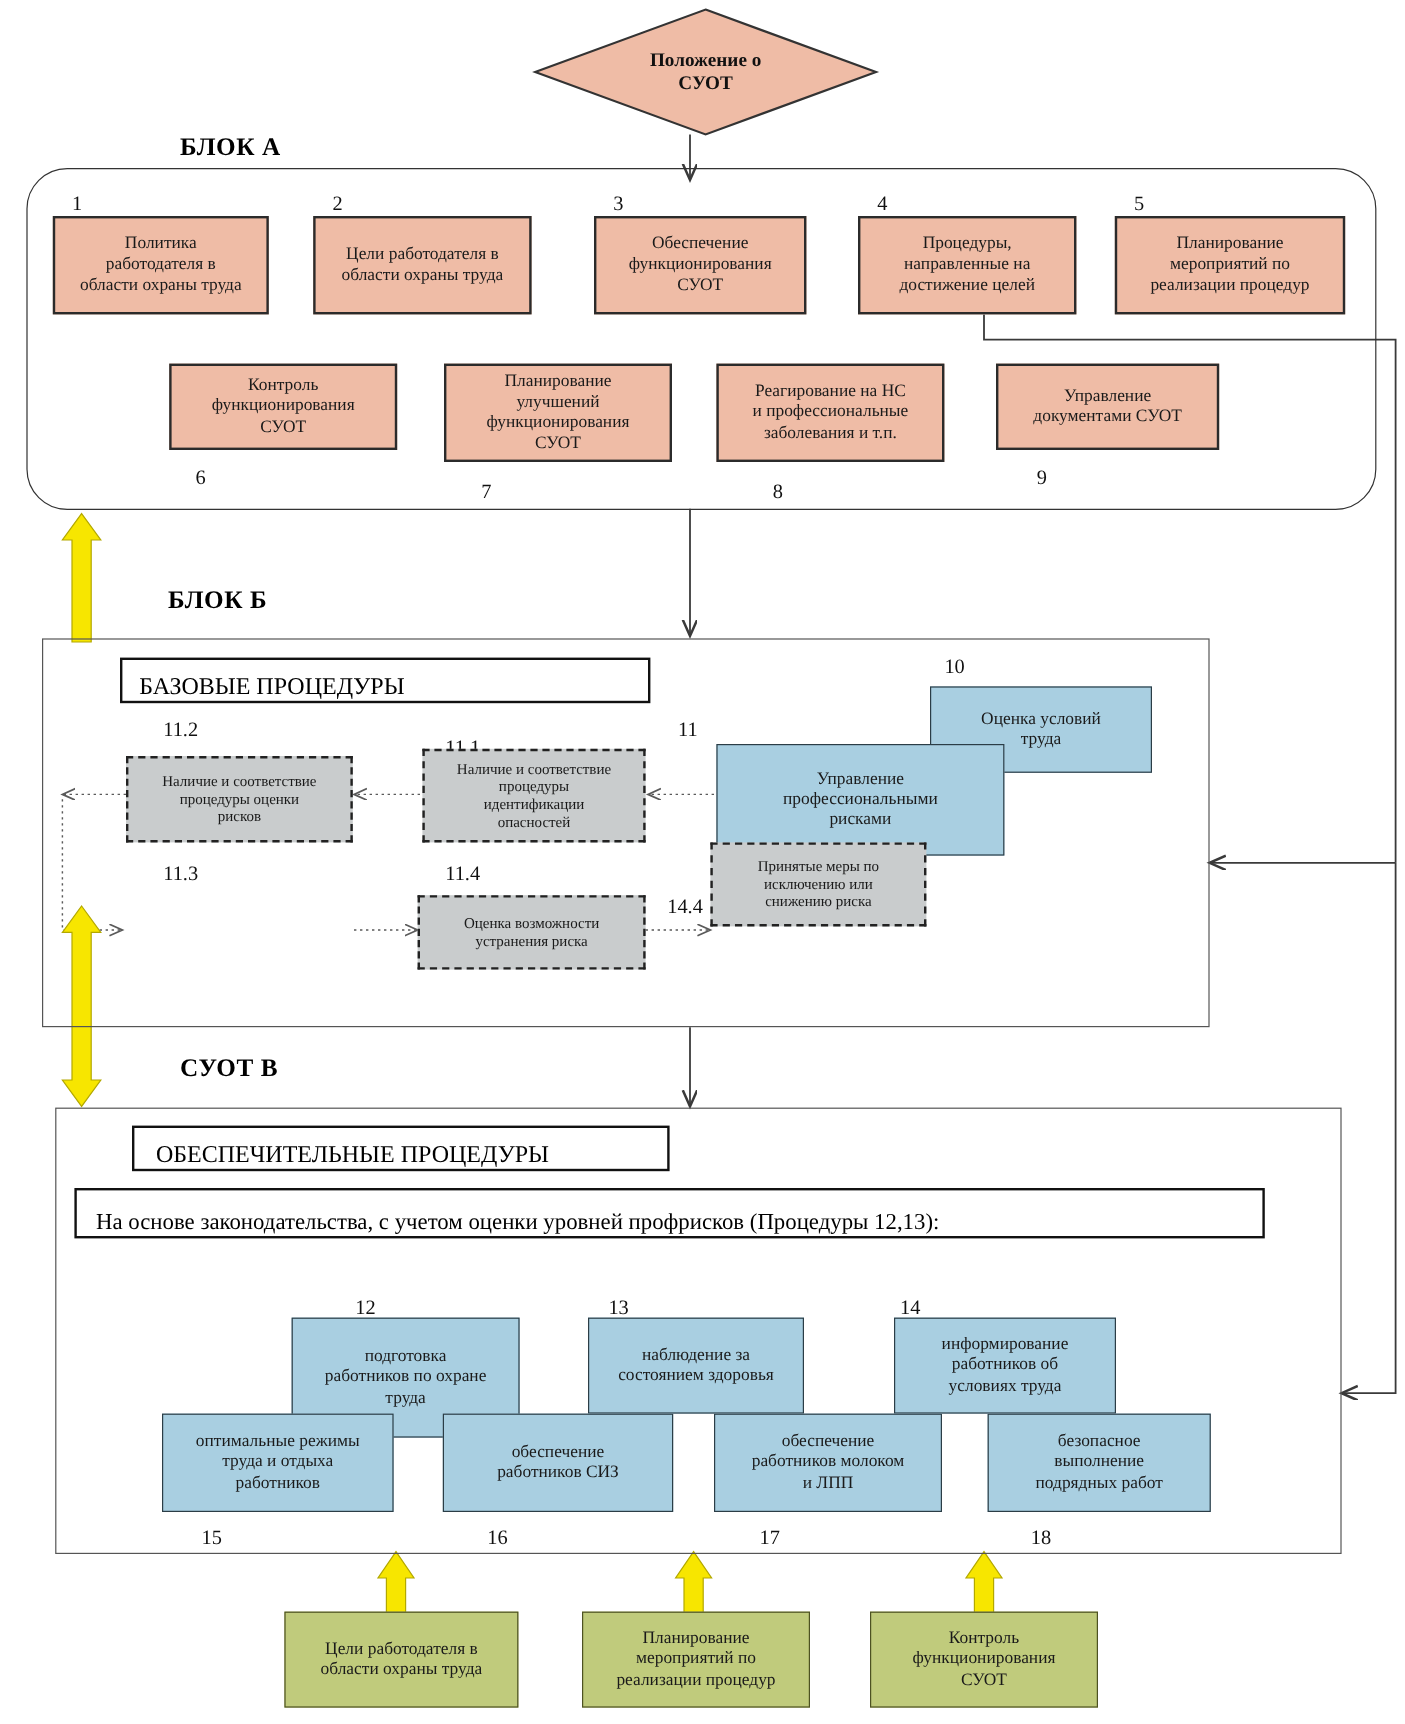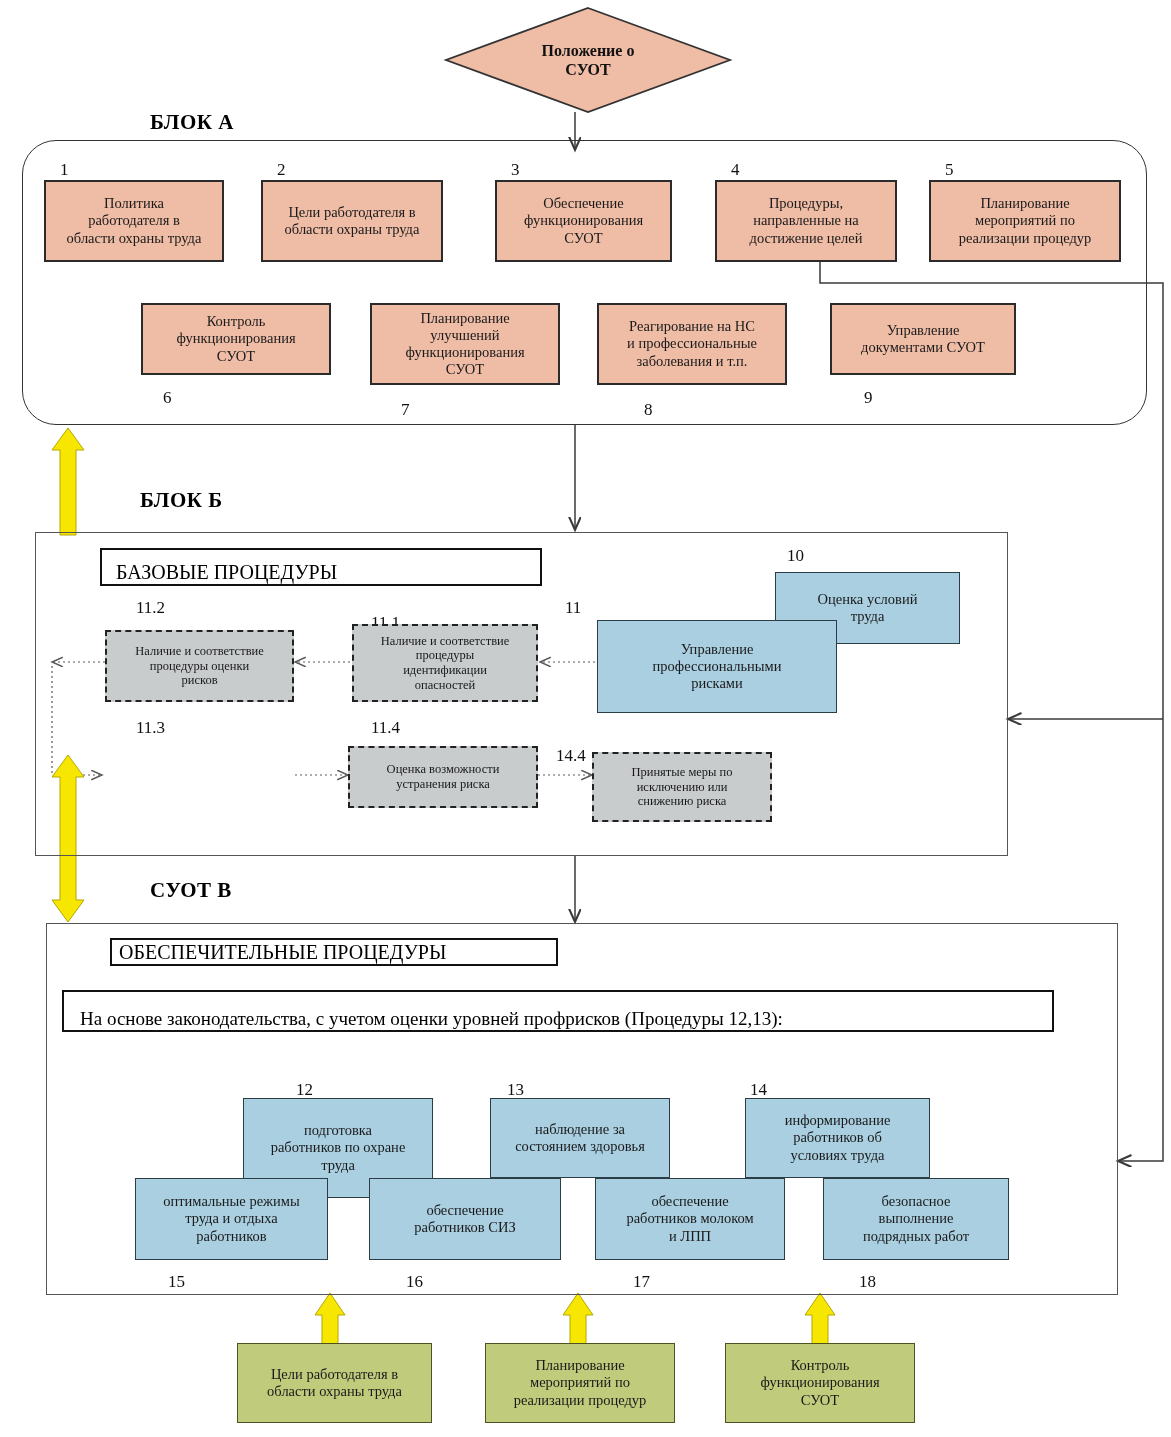--- a/index.html
+++ b/index.html
@@ -169,28 +169,28 @@
     </div>
 
   <div class="lbl num" style="left:136px;top:718px;">11.3</div>
 
   <div class="lbl num" style="left:371px;top:718px;">11.4</div>
   <div class="box gray" style="left:348px;top:746px;width:190px;height:62px;">
     <span>Оценка возможности<br>устранения риска</span>
     </div>
 
   <div class="lbl num" style="left:556px;top:746px;">14.4</div>
-  <div class="box gray" style="left:592px;top:752px;width:180px;height:70px;">
+  <div class="box gray" style="left:592px;top:702px;width:180px;height:70px;">
     <span>Принятые меры по<br>исключению или<br>снижению риска</span>
     </div>
 
   <div class="lbl blocklabel" style="left:150px;top:878px;">СУОТ В</div>
   <div class="container" style="left:46px;top:923px;width:1072px;height:372px;"></div>
 
-  <div class="plainbox" style="left:110px;top:938px;width:448px;height:28px;padding-left:7px;">
+  <div class="plainbox" style="left:110px;top:938px;width:448px;height:38px;padding-left:18px;">
     <span style="font-size:20px;">ОБЕСПЕЧИТЕЛЬНЫЕ ПРОЦЕДУРЫ</span>
   </div>
 
   <div class="plainbox" style="left:62px;top:990px;width:992px;height:42px;padding-left:16px;">
     <span style="font-size:19px;">На основе законодательства, с учетом оценки уровней профрисков (Процедуры 12,13):</span>
   </div>
 
   <div class="lbl num" style="left:296px;top:1080px;">12</div>
   <div class="box blue" style="left:243px;top:1098px;width:190px;height:100px;">
     <span>подготовка<br>работников по охране<br>труда</span>

